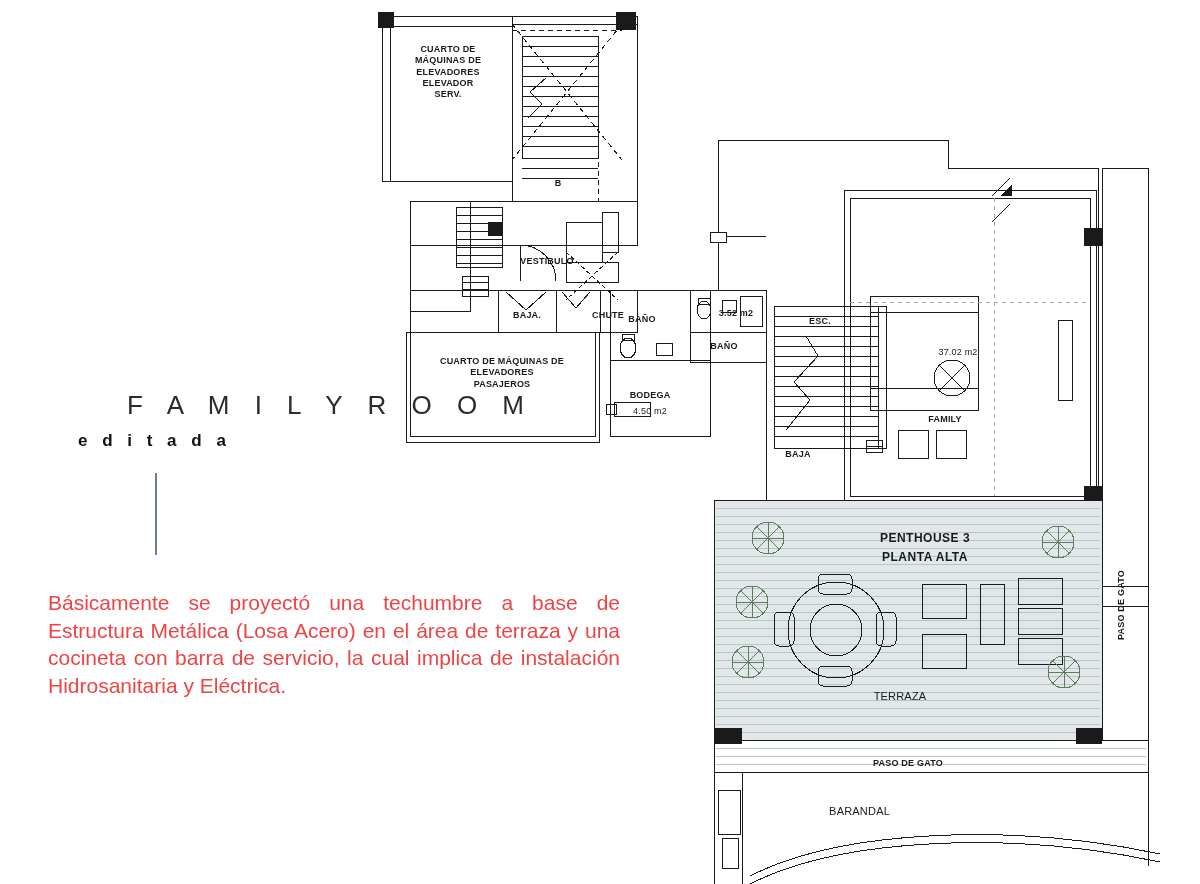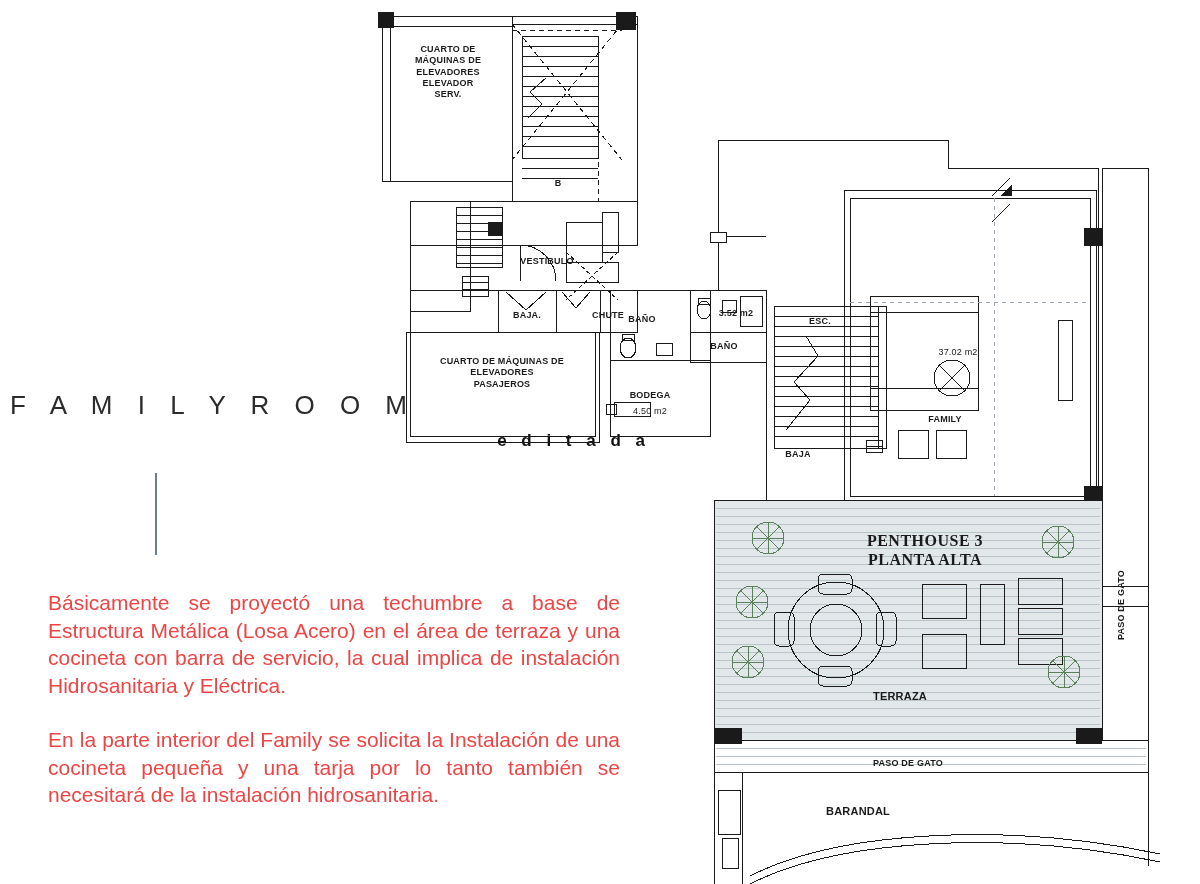--- a/index.html
+++ b/index.html
@@ -23,30 +23,30 @@
     top: 390px;
     width: 650px;
   }
   .title-main {
     font-family: "Liberation Sans", sans-serif;
     font-size: 26px;
     letter-spacing: 9px;
     color: #2b2b2b;
     padding-left: 10px;
     font-weight: 400;
+    text-align: center;
   }
   .title-sub {
     font-family: "Liberation Sans", sans-serif;
     font-size: 17px;
     font-weight: bold;
     letter-spacing: 5px;
     color: #111;
     padding-left: 78px;
     margin-top: 10px;
-    text-align: right;
   }
   .divider-line {
     width: 2px;
     height: 82px;
     background: #6b7c93;
     margin: 22px 0 0 155px;
   }
   .para {
     font-size: 21px;
     line-height: 1.32;
@@ -71,37 +71,36 @@
     position: absolute;
     font-family: "Liberation Sans", sans-serif;
     font-size: 9px;
     color: #1a1a1a;
     text-align: center;
     line-height: 1.25;
     white-space: pre-line;
     letter-spacing: 0.2px;
   }
   .lbl.bold { font-weight: bold; }
-  .lbl.b11 { font-size: 11px; font-weight: bold; }
-  .lbl.b12 { font-size: 16px; font-weight: bold; letter-spacing: 0.5px; font-family: Liberation Serif, serif; }
+  .lbl.b11 { font-size: 11px; font-weight: normal; }
+  .lbl.b12 { font-size: 12px; font-weight: bold; letter-spacing: 0.5px; }
   .lbl.vert {
     transform: rotate(-90deg);
     transform-origin: left top;
     white-space: nowrap;
   }
 </style>
 </head>
 <body>
 
 <div class="left-panel">
   <div class="title-main">F A M I L Y   R O O M</div>
   <div class="title-sub">e d i t a d a</div>
   <div class="divider-line"></div>
   <p class="para first">Básicamente se proyectó una techumbre a base de Estructura Metálica (Losa Acero) en el área de terraza y una cocineta con barra de servicio, la cual implica   de instalación Hidrosanitaria y Eléctrica.</p>
-  <p class="para">En la parte interior del Family se solicita la Instalación de una cocineta pequeña y una tarja por lo tanto también se necesitará de la instalación hidrosanitaria.</p>
 </div>
 
 <div class="plan">
 
   <svg width="830" height="884" viewBox="0 0 830 884">
     <g fill="none" stroke="#1a1a1a" stroke-width="1" shape-rendering="crispEdges">
 
       <rect x="12" y="16" width="130" height="165"></rect>
       <rect x="12" y="16" width="130" height="10" fill="#ffffff"></rect>
       <rect x="12" y="16" width="8" height="165" fill="none"></rect>

